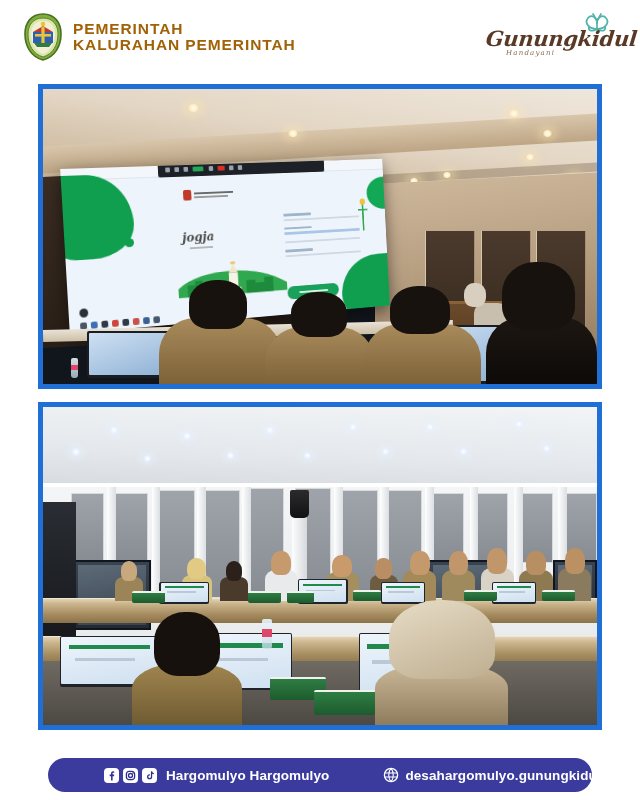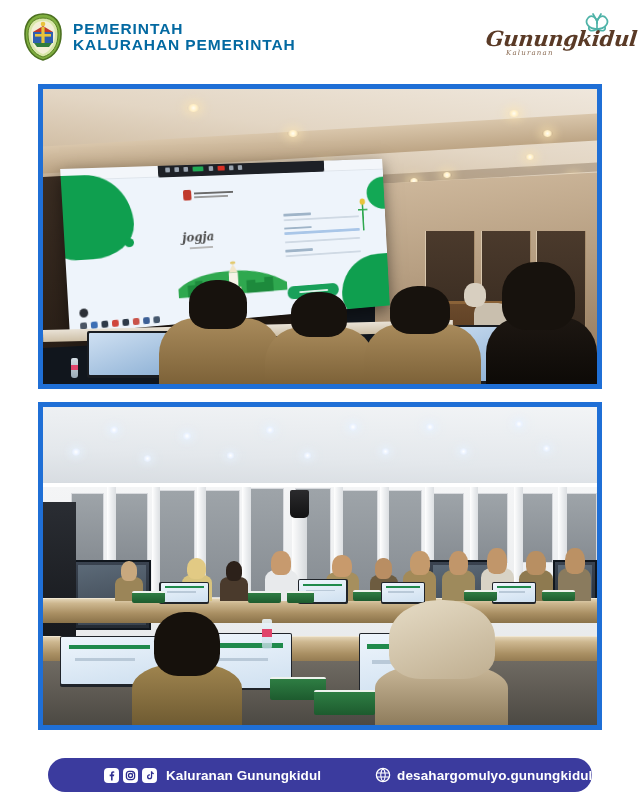--- a/index.html
+++ b/index.html
@@ -12,21 +12,21 @@
   .page { position:relative; width:640px; height:800px; background:#fff; }
 
   
   .header { position:absolute; left:0; top:0; width:640px; height:78px; }
   .hdr-left { position:absolute; left:22px; top:12px; display:flex; align-items:center; gap:9px; }
   .crest { width:42px; height:50px; flex:0 0 auto; }
   .hdr-text { line-height:1.06; }
   .hdr-l1, .hdr-l2 {
     font-family:"Liberation Sans", sans-serif;
     font-weight:bold; letter-spacing:0.9px;
-    color:#0369a1; font-size:15.5px; white-space:nowrap;
+    color:#a16207; font-size:15.5px; white-space:nowrap;
   }
   .hdr-l2 { font-size:15.5px; }
 
   .hdr-right { position:absolute; right:22px; top:8px; width:140px; height:58px; }
   .gk-wrap { position:relative; width:140px; height:58px; }
   .gk-script {
     position:absolute; left:8px; top:18px;
     font-family:"DejaVu Serif", serif; font-style:italic; font-weight:bold;
     font-size:21px; color:#5a3a26; letter-spacing:-0.3px;
     transform:skewX(-6deg);
@@ -284,21 +284,21 @@
             <path d="M17 21 C9 21 4 15 8 10 C11 6 17 9 17 15"></path>
             <path d="M17 21 C25 21 30 15 26 10 C23 6 17 9 17 15"></path>
             <path d="M17 21 C12 24 8 23 9 19"></path>
             <path d="M17 21 C22 24 26 23 25 19"></path>
             <path d="M17 14 L17 22"></path>
             <path d="M17 13 L13 6"></path>
             <path d="M17 13 L21 6"></path>
           </g>
         </svg>
         <div class="gk-script">Gunungkidul</div>
-        <div class="gk-tag">Kaluranan</div>
+        <div class="gk-tag">Handayani</div>
       </div>
     </div>
   </div>
 
   <div class="photo" id="photo-top">
     <div class="ph-inner">
 
       <div class="p1-ceiling"></div>
       <div class="p1-ceil-soffit"></div>
       <div class="p1-ceil-band"></div>
@@ -594,21 +594,21 @@
           <rect x="1.4" y="1.4" width="8.2" height="8.2" rx="2.6" fill="none" stroke="#2e2e8f" stroke-width="1.3"></rect>
           <circle cx="5.5" cy="5.5" r="2" fill="none" stroke="#2e2e8f" stroke-width="1.3"></circle>
           <circle cx="8" cy="3" r=".75" fill="#2e2e8f"></circle>
         </svg>
       </span>
       <span class="soc">
         <svg width="11" height="11" viewBox="0 0 11 11">
             <path d="M6.9 1.3h1.3c.1.9.7 1.6 1.6 1.75v1.3c-.6 0-1.2-.2-1.6-.5v2.9a2.6 2.6 0 1 1-2.6-2.6c.12 0 .24.01.35.03v1.35a1.3 1.3 0 1 0 .95 1.24z" fill="#2e2e8f"></path>
           </svg>
       </span>
-      <span class="f-txt">Kaluranan Gunungkidul</span>
+      <span class="f-txt">Hargomulyo Hargomulyo</span>
     </div>
 
     <div class="f-right">
       <svg width="16" height="16" viewBox="0 0 16 16">
         <circle cx="8" cy="8" r="6.6" fill="none" stroke="#ffffff" stroke-width="1.3"></circle>
         <path d="M8 1.4c3 3 3 10 0 13.2M8 1.4c-3 3-3 10 0 13.2M1.7 6h12.6M1.7 10h12.6" fill="none" stroke="#ffffff" stroke-width="1.1"></path>
       </svg>
       <span class="f-txt" style="margin-left:0;">desahargomulyo.gunungkidulkab.go.id</span>
     </div>
   </div>

